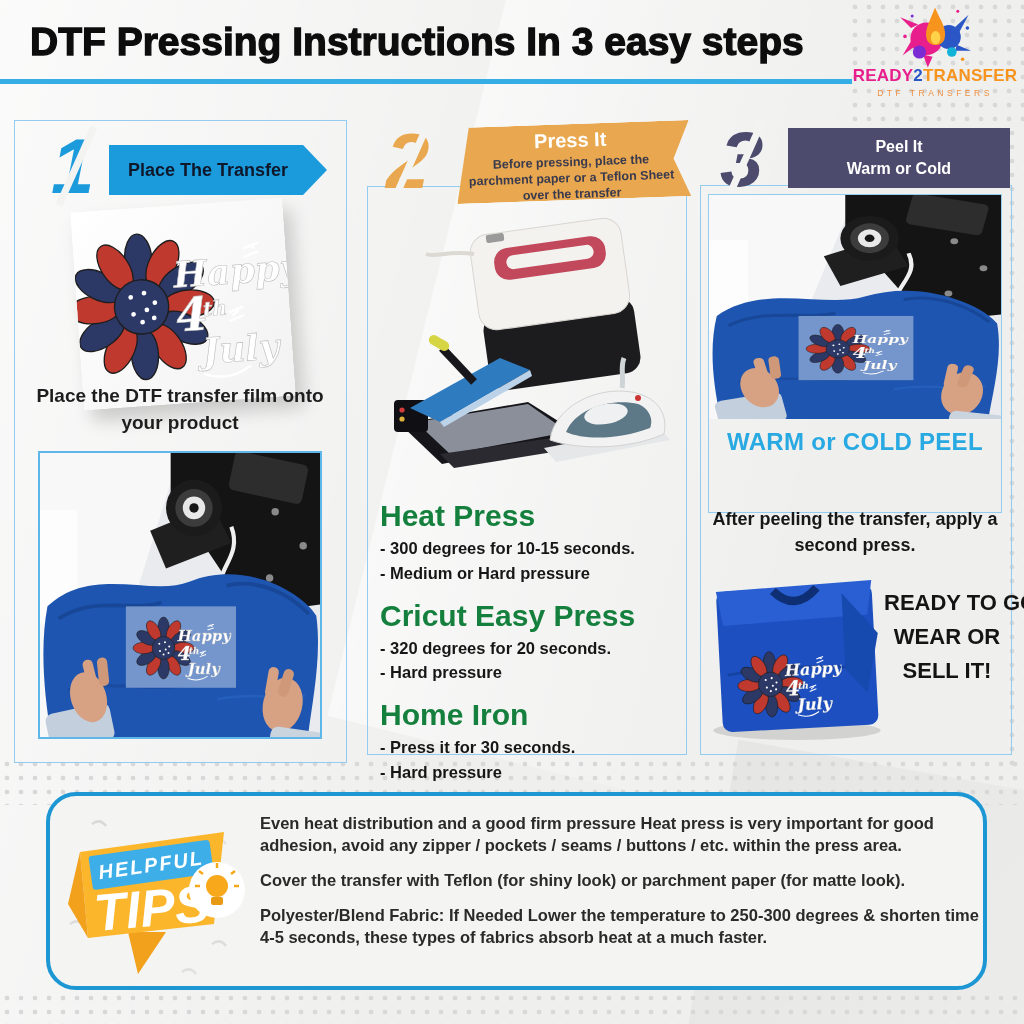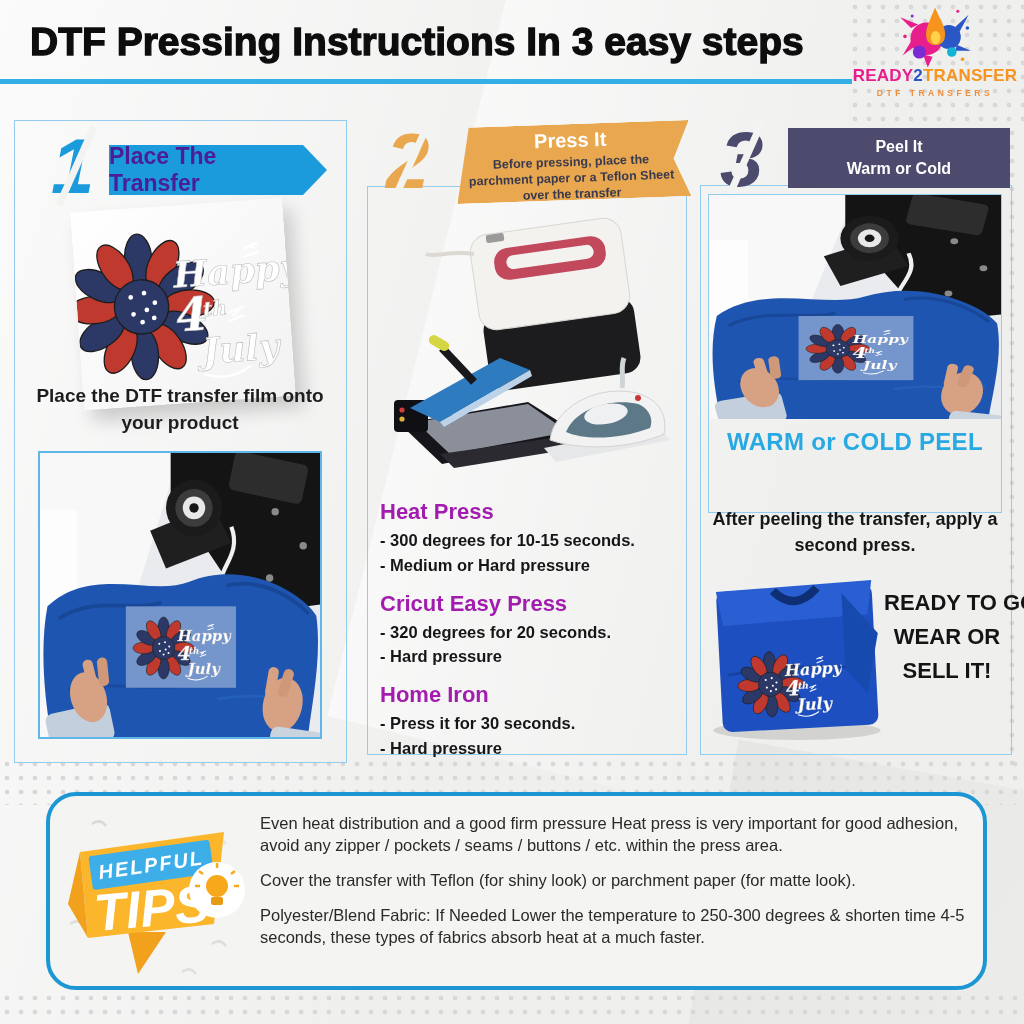--- a/index.html
+++ b/index.html
@@ -15,63 +15,63 @@
   #dots-mid{left:0;top:757px;width:1024px;height:48px;}
   #dots-bottom{left:0;top:991px;width:1024px;height:33px;}
 
   
   #title{position:absolute;left:30px;top:20px;width:830px;font-size:39px;font-weight:bold;color:#0d0d0d;-webkit-text-stroke:1.3px #0d0d0d;letter-spacing:0;}
   #rule{position:absolute;left:0;top:79px;width:852px;height:5px;background:#35aee6;}
   #logo{position:absolute;left:850px;top:4px;width:170px;height:116px;text-align:center;}
   #logo svg{display:block;margin:0 auto;}
   #brand{font-size:17px;font-weight:bold;letter-spacing:.2px;margin-top:-4px;white-space:nowrap;}
   #brand .p1{color:#e81e8c;} #brand .p2{color:#2a56c6;} #brand .p3{color:#f7941e;}
-  #tagline{font-size:8.5px;font-weight:bold;color:#ef8f3e;letter-spacing:3.5px;margin-top:2px;}
+  #tagline{font-size:8.5px;font-weight:normal;color:#ef8f3e;letter-spacing:3.5px;margin-top:2px;}
 
   
   .col{position:absolute;top:120px;}
   #col1{left:14px;width:331px;height:641px;border:1px solid #92ccf0;}
   #col2{left:360px;width:330px;height:641px;}
   #col3{left:700px;width:312px;height:641px;}
   .panel{position:absolute;border:1px solid #92ccf0;}
   #panel2{left:7px;top:66px;width:318px;height:567px;}
   #panel3{left:0;top:65px;width:310px;height:568px;}
 
   .num{position:absolute;font-style:italic;font-weight:bold;font-size:78px;line-height:1;}
   .num::after{content:"";position:absolute;left:50%;top:-5%;width:7px;height:110%;background:#f3f3f2;transform:rotate(24deg);}
   #num1{left:36px;top:6px;color:#1b9bdb;}
   #num2{left:26px;top:2px;color:#e9a84f;}
   #num3{left:20px;top:0;color:#4c4b6e;}
 
-  #banner1{position:absolute;left:94px;top:24px;width:218px;height:50px;background:#1b9bdb;clip-path:polygon(0 0,89% 0,100% 50%,89% 100%,0 100%);color:#4c1d95;font-weight:bold;font-size:23px;display:flex;align-items:center;justify-content:center;padding-right:20px;box-sizing:border-box;}
+  #banner1{position:absolute;left:94px;top:24px;width:218px;height:50px;background:#1b9bdb;clip-path:polygon(0 0,89% 0,100% 50%,89% 100%,0 100%);color:#0f172a;font-weight:bold;font-size:18px;display:flex;align-items:center;justify-content:center;padding-right:20px;box-sizing:border-box;}
   #banner2{position:absolute;left:96px;top:4px;width:234px;height:76px;background:#e9a84f;clip-path:polygon(6% 0,100% 0,93% 50%,100% 100%,0 100%);transform:rotate(-2deg);text-align:center;box-sizing:border-box;padding:5px 16px 0 12px;}
   .b2title{font-size:20px;font-weight:bold;color:#fff;}
   .b2sub{font-size:12.5px;font-weight:bold;color:#3a3a4e;line-height:1.28;margin-top:2px;}
   #banner3{position:absolute;left:88px;top:8px;width:222px;height:60px;background:#4c4b6e;color:#fff;font-weight:bold;font-size:16px;line-height:1.35;display:flex;flex-direction:column;align-items:center;justify-content:center;text-align:center;}
 
   #film{position:absolute;left:62px;top:84px;width:212px;height:198px;background:linear-gradient(135deg,#ffffff,#f2f2f2);box-shadow:8px 12px 18px rgba(0,0,0,.18);transform:rotate(-4deg);}
   #cap1{position:absolute;top:262px;left:15px;width:300px;text-align:center;font-size:19px;font-weight:bold;color:#1d1d1d;line-height:1.4;}
   #photo1{position:absolute;left:23px;top:330px;width:284px;height:288px;border:2px solid #5fb6e8;box-sizing:border-box;}
   #photo1 svg{display:block;}
 
   #equip{position:absolute;left:18px;top:94px;width:300px;height:270px;}
   #methods{position:absolute;left:20px;top:366px;width:300px;}
-  .mh{font-size:22px;font-weight:bold;color:#a21caf;margin:13px 0 3px;}
+  .mh{font-size:30px;font-weight:bold;color:#15803d;margin:13px 0 3px;}
   .mb{font-size:16.5px;font-weight:bold;color:#161616;line-height:1.5;}
 
   #fig3{position:absolute;left:8px;top:74px;width:294px;height:319px;border:1px solid #92ccf0;box-sizing:border-box;}
   #fig3 .ph{width:292px;height:224px;overflow:hidden;}
   #peel-caption{height:46px;display:flex;align-items:center;justify-content:center;font-size:24px;font-weight:bold;color:#29a9e2;letter-spacing:.3px;}
   #after3{position:absolute;top:364px;left:6px;width:298px;text-align:center;font-weight:bold;font-size:18px;color:#171717;line-height:1.45;margin-top:22px;}
   #tee3{position:absolute;left:2px;top:430px;width:190px;height:205px;}
   #ready3{position:absolute;left:184px;top:466px;width:126px;text-align:center;font-size:22px;font-weight:bold;color:#141414;line-height:1.55;}
   #ready3 div{white-space:nowrap;}
 
   
-  #tips{position:absolute;left:46px;top:792px;width:941px;height:198px;background:#f4f4f2;border:4px solid #1d97d4;border-radius:30px;box-sizing:border-box;}
+  #tips{position:absolute;left:46px;top:792px;width:941px;height:198px;background:#f4f4f2;border:4px solid #1d97d4;border-radius:30px;box-sizing:border-box;font-weight:bold;}
   #tips-badge{position:absolute;left:12px;top:8px;width:195px;height:185px;}
   #tips-text{position:absolute;left:210px;top:17px;width:720px;}
   #tips-text p{font-size:16.5px;color:#2a2a2a;line-height:1.33;margin:0 0 13px;}
 </style>
 </head>
 <body>
 
 <div class="page">
 
   <svg width="0" height="0" style="position:absolute" aria-hidden="true">

